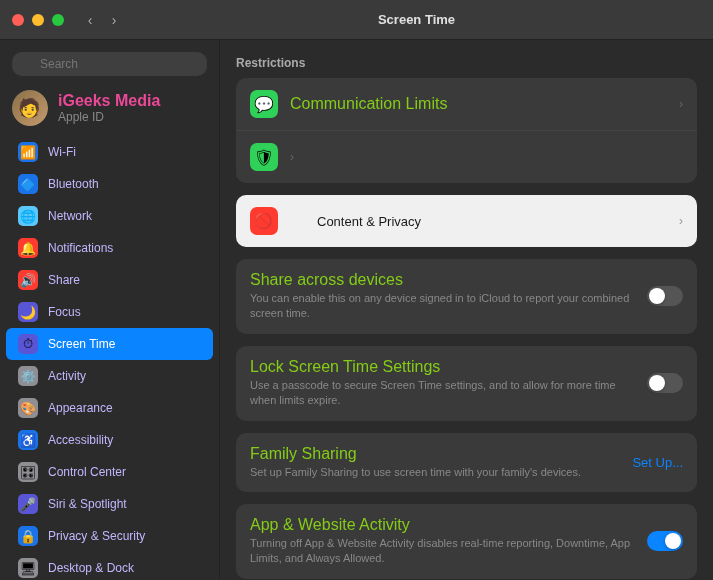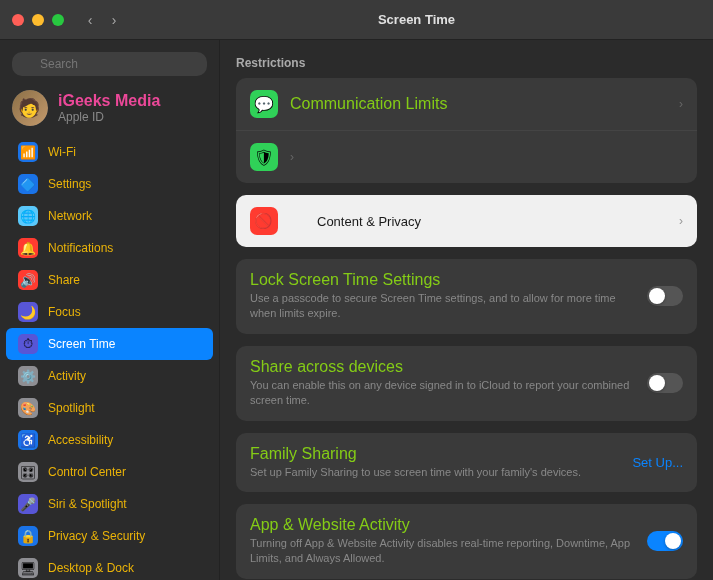--- a/index.html
+++ b/index.html
@@ -145,21 +145,21 @@
       background: #0a84ff;
     }
     .sidebar-item-icon {
       width: 20px; height: 20px;
       border-radius: 5px;
       display: flex; align-items: center; justify-content: center;
       font-size: 13px;
       flex-shrink: 0;
     }
     .sidebar-item-label {
-      color: #eab308;
+      color: #c4b5fd;
       font-size: 12px;
     }
     .sidebar-item.active .sidebar-item-label {
       color: #fff;
       font-weight: 500;
     }
 
     
     .content {
       flex: 1;
@@ -322,21 +322,21 @@
         <span class="user-subtitle">Apple ID</span>
       </div>
     </div>
 
     <div class="sidebar-item">
       <div class="sidebar-item-icon" style="background:#1a73e8;">📶</div>
       <span class="sidebar-item-label">Wi-Fi</span>
     </div>
     <div class="sidebar-item">
       <div class="sidebar-item-icon" style="background:#1a73e8;">🔷</div>
-      <span class="sidebar-item-label">Settings</span>
+      <span class="sidebar-item-label">Bluetooth</span>
     </div>
     <div class="sidebar-item">
       <div class="sidebar-item-icon" style="background:#5ac8fa;">🌐</div>
       <span class="sidebar-item-label">Network</span>
     </div>
     <div class="sidebar-item">
       <div class="sidebar-item-icon" style="background:#ff3b30;">🔔</div>
       <span class="sidebar-item-label">Notifications</span>
     </div>
     <div class="sidebar-item">
@@ -350,21 +350,21 @@
     <div class="sidebar-item active">
       <div class="sidebar-item-icon" style="background:#5856d6;">⏱</div>
       <span class="sidebar-item-label">Screen Time</span>
     </div>
     <div class="sidebar-item">
       <div class="sidebar-item-icon" style="background:#8e8e93;">⚙️</div>
       <span class="sidebar-item-label">Activity</span>
     </div>
     <div class="sidebar-item">
       <div class="sidebar-item-icon" style="background:#8e8e93;">🎨</div>
-      <span class="sidebar-item-label">Spotlight</span>
+      <span class="sidebar-item-label">Appearance</span>
     </div>
     <div class="sidebar-item">
       <div class="sidebar-item-icon" style="background:#1a73e8;">♿</div>
       <span class="sidebar-item-label">Accessibility</span>
     </div>
     <div class="sidebar-item">
       <div class="sidebar-item-icon" style="background:#8e8e93;">🎛</div>
       <span class="sidebar-item-label">Control Center</span>
     </div>
     <div class="sidebar-item">
@@ -408,44 +408,44 @@
           <div class="row-text">
             <div class="row-title">Content &amp; Privacy</div>
           </div>
           <span class="row-chevron" style="color:#999;">›</span>
         </div>
       </div>
 
       <div class="settings-group">
         <div class="settings-row">
           <div class="row-text">
+            <div class="row-title">Share across devices</div>
+            <div class="row-subtitle">You can enable this on any device signed in to iCloud to report your combined screen time.</div>
+          </div>
+          <div class="toggle off">
+            <div class="toggle-knob"></div>
+          </div>
+        </div>
+      </div>
+
+      <div class="settings-group">
+        <div class="settings-row">
+          <div class="row-text">
             <div class="row-title">Lock Screen Time Settings</div>
             <div class="row-subtitle">Use a passcode to secure Screen Time settings, and to allow for more time when limits expire.</div>
           </div>
           <div class="toggle off">
             <div class="toggle-knob"></div>
           </div>
         </div>
       </div>
 
       <div class="settings-group">
         <div class="settings-row">
           <div class="row-text">
-            <div class="row-title">Share across devices</div>
-            <div class="row-subtitle">You can enable this on any device signed in to iCloud to report your combined screen time.</div>
-          </div>
-          <div class="toggle off">
-            <div class="toggle-knob"></div>
-          </div>
-        </div>
-      </div>
-
-      <div class="settings-group">
-        <div class="settings-row">
-          <div class="row-text">
             <div class="row-title">Family Sharing</div>
             <div class="row-subtitle">Set up Family Sharing to use screen time with your family's devices.</div>
           </div>
           <button class="setup-btn">Set Up...</button>
         </div>
       </div>
 
       <div class="settings-group">
         <div class="settings-row">
           <div class="row-text">

